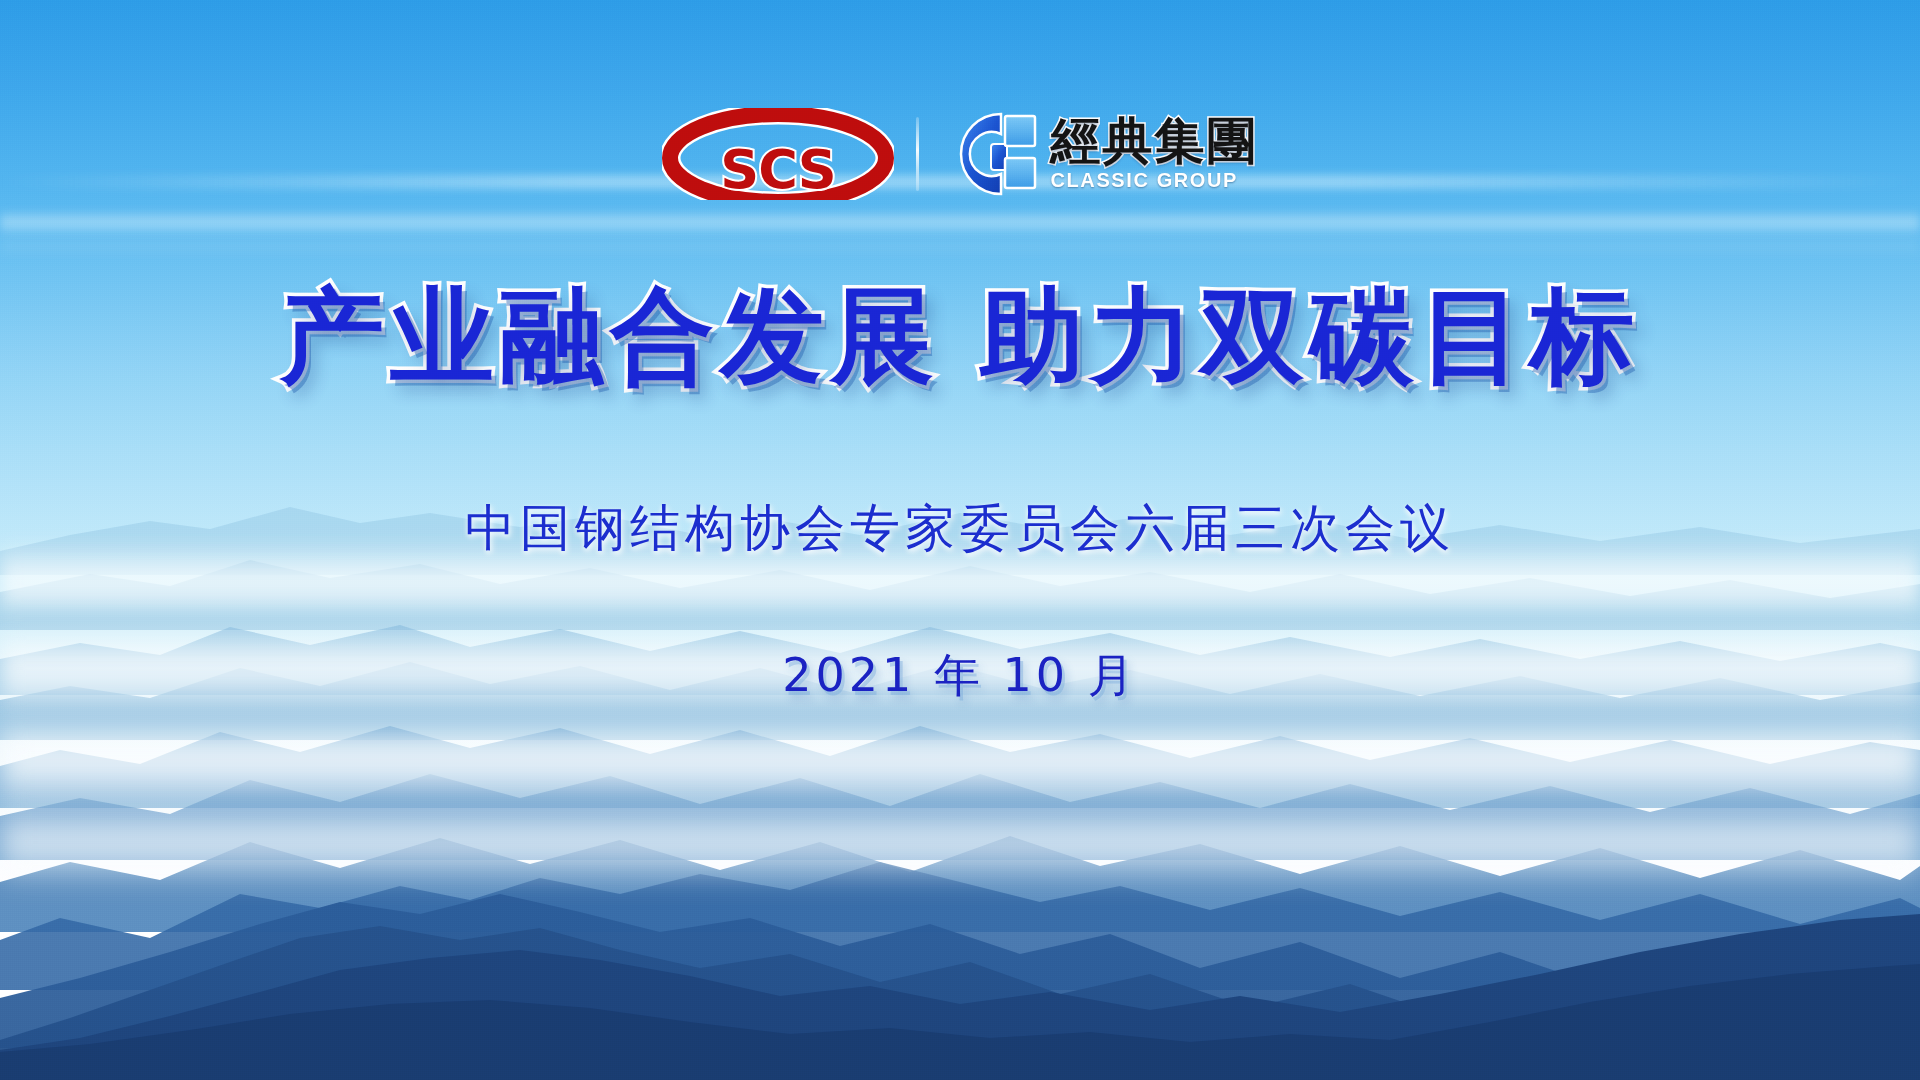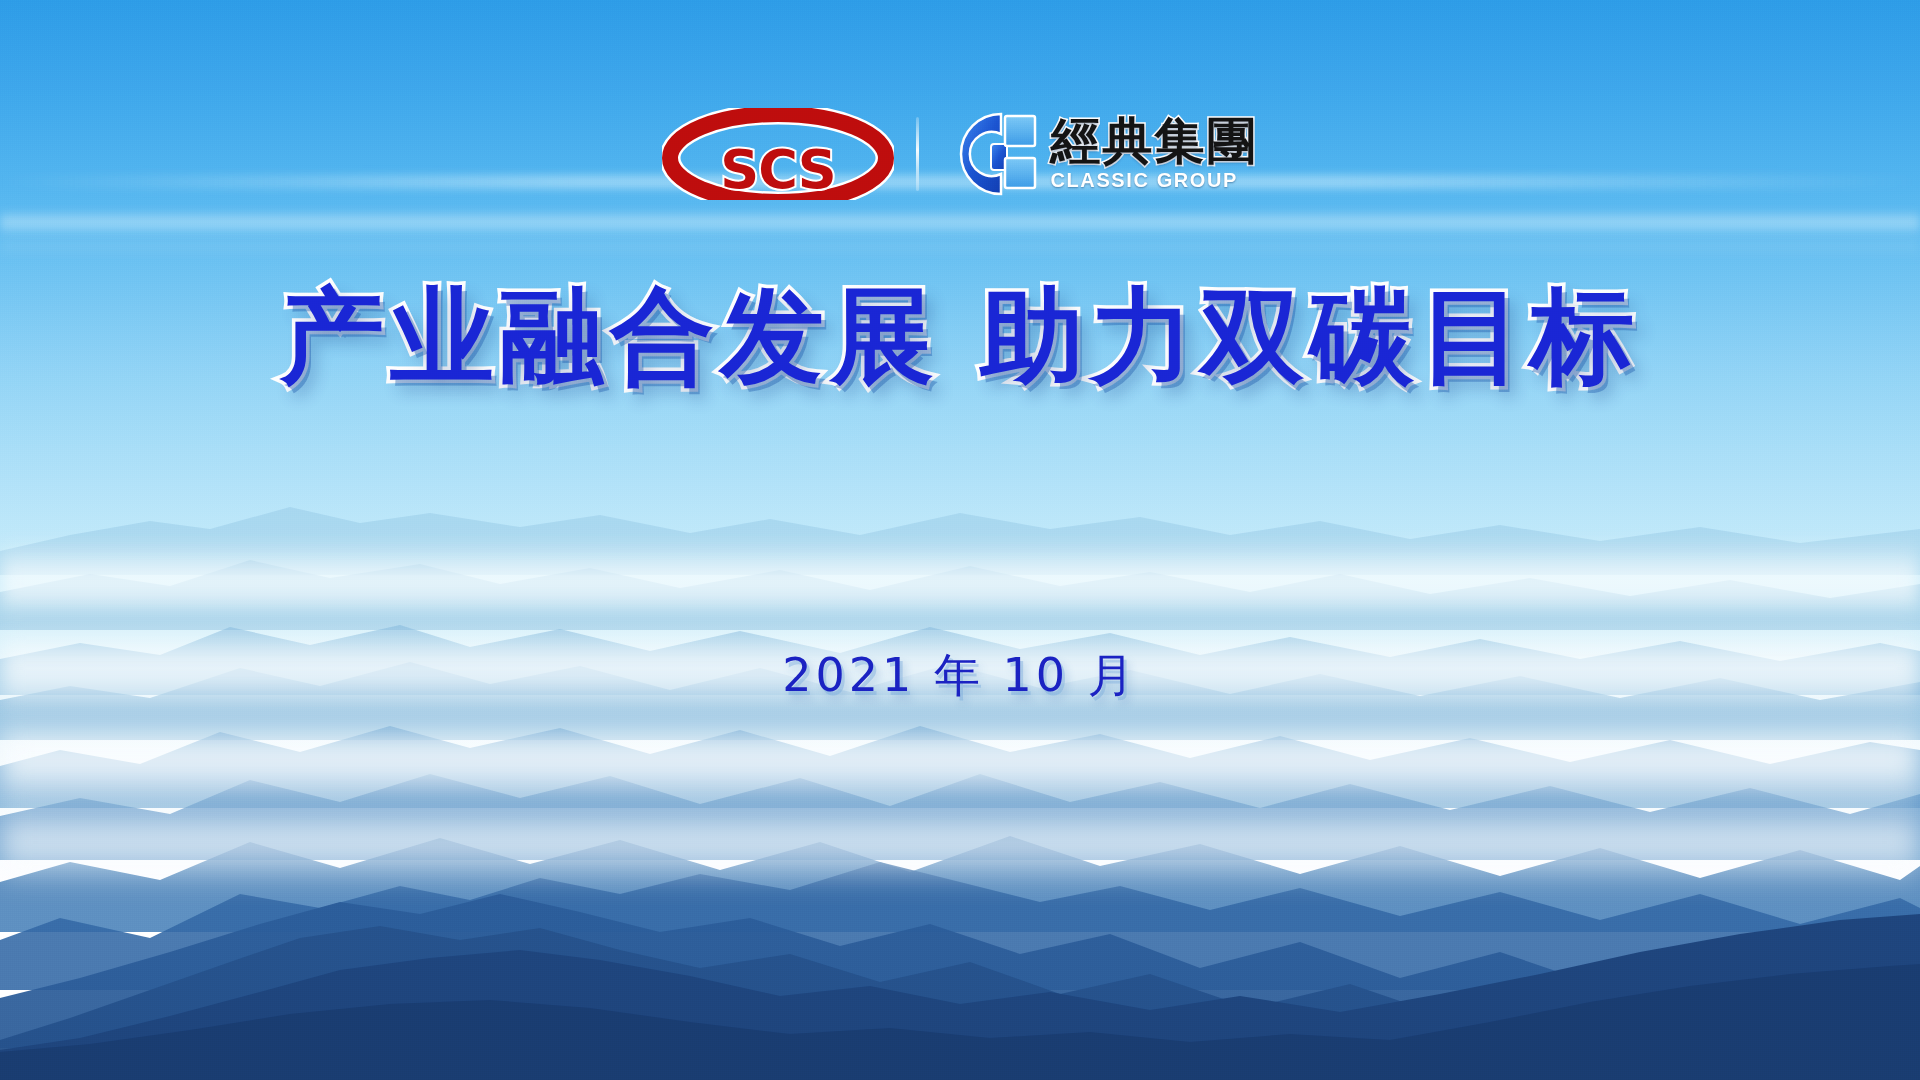--- a/index.html
+++ b/index.html
@@ -249,17 +249,18 @@
         <div id="cg-cn">經典集團</div>
         <div id="cg-en">CLASSIC GROUP</div>
       </div>
     </div>
   </div>
 
   <div id="main-title">
     <span>产业融合发展</span><span class="gap"></span><span>助力双碳目标</span>
   </div>
 
+  <div id="subtitle">中国钢结构协会专家委员会六届三次会议</div>
 
   <div id="date-line">2021 年 10 月</div>
 
   <div id="grain"></div>
 </div>
 
 </body></html>

